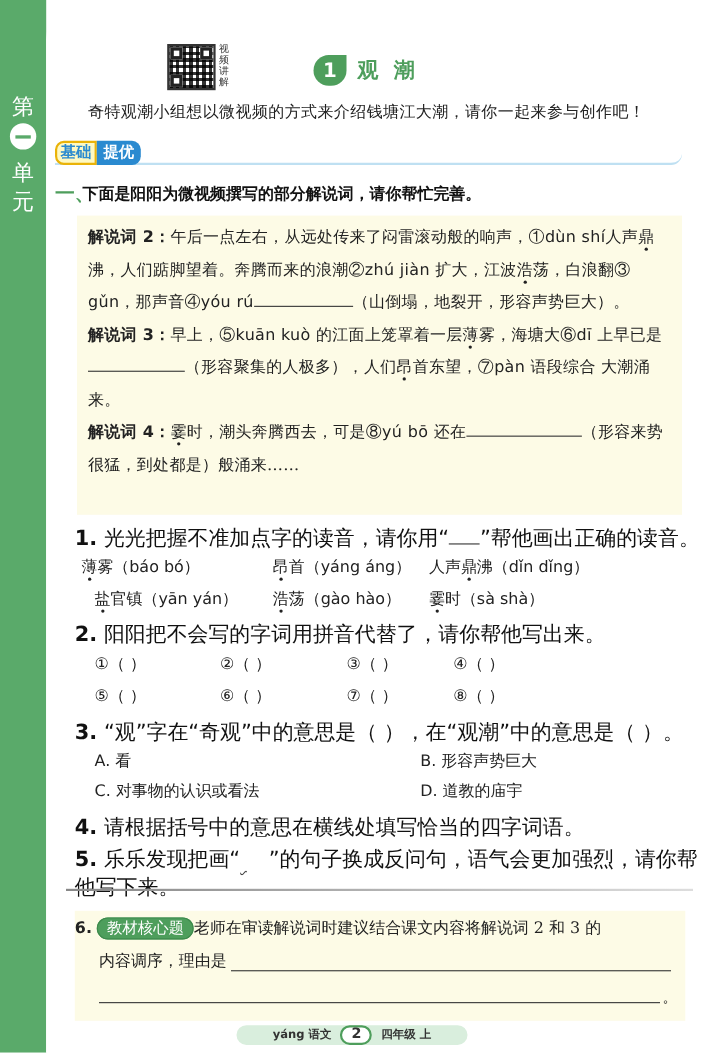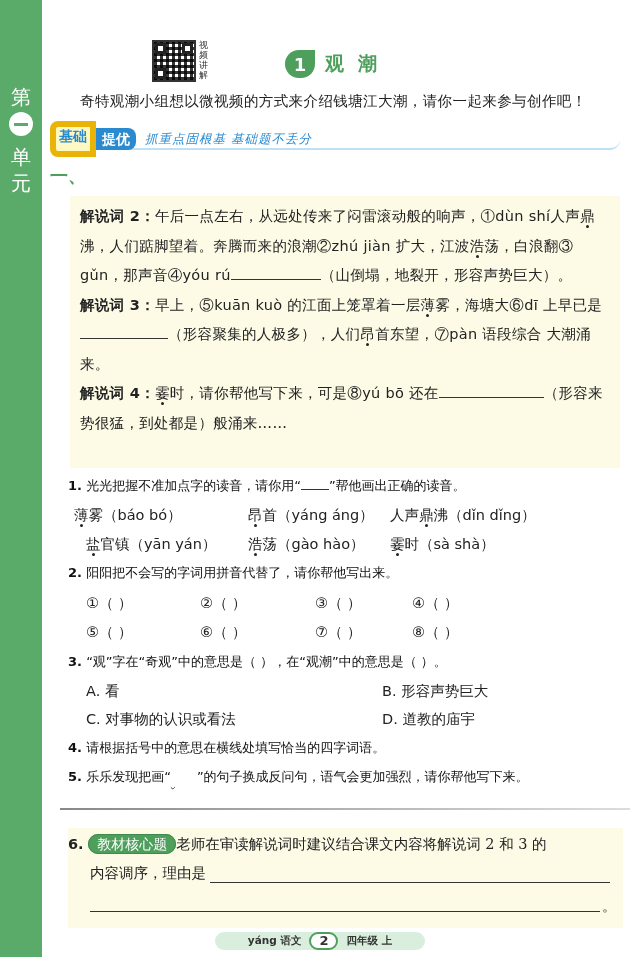--- a/index.html
+++ b/index.html
@@ -22,38 +22,38 @@
   .qr-label { position: absolute; left: 199px; top: 40px; width: 12px; font-size: 9px; line-height: 10px; color: #333; font-family: "DejaVu Sans", sans-serif; }
 
   .lesson-title { position: absolute; left: 285px; top: 50px; display: flex; align-items: center; }
   .lesson-num { width: 30px; height: 28px; background: #4e9e5c; color: #fff; font-family: "DejaVu Sans", sans-serif; font-weight: bold; font-size: 18px; display: flex; align-items: center; justify-content: center; border-radius: 14px 0 14px 14px; }
   .lesson-name { margin-left: 10px; color: #4e9e5c; font-family: "DejaVu Sans", sans-serif; font-weight: bold; font-size: 19px; letter-spacing: 14px; }
 
   .intro { position: absolute; left: 80px; top: 92px; font-size: 14.5px; color: #222; letter-spacing: 0.4px; }
 
   .badge-row { position: absolute; left: 50px; top: 128px; width: 570px; height: 22px; border-bottom: 2px solid #bfe0f2; border-radius: 0 0 10px 0; }
   .jc-badge { position: absolute; left: 0; top: 0; height: 22px; display: flex; align-items: center; font-family: "DejaVu Sans", sans-serif; font-weight: bold; font-size: 14px; }
-  .jc-a { background: #fef9c3; color: #2a8ad0; border: 6px solid #eab308; border-radius: 8px 0 0 8px; padding: 0 3px; height: 36px; line-height: 18px; }
+  .jc-a { background: #fef9c3; color: #2a8ad0; border: 2px solid #eab308; border-radius: 8px 0 0 8px; padding: 0 3px; height: 22px; line-height: 18px; }
   .jc-b { background: #2a8ad0; color: #fff; padding: 0 6px; height: 22px; line-height: 22px; border-radius: 0 8px 8px 0; }
   .jc-slogan { position: absolute; left: 95px; top: 3px; color: #2a8ad0; font-size: 12.5px; font-style: italic; letter-spacing: 1px; }
 
   .sec1 { position: absolute; left: 50px; top: 164px; display: flex; align-items: center; }
   .sec1-num { color: #4e9e5c; font-size: 18px; font-family: "DejaVu Sans", sans-serif; font-weight: bold; width: 22px; }
   .pill { background: #4e9e5c; color: #fff; font-family: "DejaVu Sans", sans-serif; font-size: 14px; padding: 1px 8px; border-radius: 12px; height: 22px; line-height: 20px; border: 1px solid #3e8a4c; }
   .sec1-text { margin-left: 3px; font-family: "DejaVu Sans", sans-serif; font-weight: bold; font-size: 14.5px; color: #111; }
 
   .passage { position: absolute; left: 70px; top: 196px; width: 550px; height: 272px; background: #fdfbe6; padding: 6px 10px 0 10px; font-size: 14.5px; line-height: 29.5px; color: #222; letter-spacing: 0.3px; }
   .passage .lbl { font-family: "DejaVu Sans", sans-serif; font-weight: bold; }
   .passage .py { font-family: "DejaVu Sans", sans-serif; }
   .wavy { text-decoration: underline wavy #444; text-underline-offset: 4px; text-decoration-thickness: 1px; }
   .dot { position: relative; }
   .dot::after { content: ""; position: absolute; left: 50%; bottom: -4px; width: 3px; height: 3px; margin-left: -1.5px; background: #222; border-radius: 50%; }
   .blank { display: inline-block; border-bottom: 1px solid #333; height: 18px; vertical-align: baseline; }
 
-  .q { position: absolute; left: 68px; font-family: "DejaVu Sans", sans-serif; font-size: 13px; color: #111; }
+  .q { position: absolute; left: 68px; font-family: "DejaVu Sans", sans-serif; font-size: 19px; color: #111; }
   .qn { font-weight: bold; }
   .opt { position: absolute; font-family: "DejaVu Sans", sans-serif; font-size: 14.5px; color: #222; }
 
   .divider { position: absolute; left: 60px; top: 808px; width: 570px; height: 2px; background: linear-gradient(90deg, #888, #ddd); }
   .q6-box { position: absolute; left: 68px; top: 828px; width: 555px; height: 100px; background: #fdfbe6; }
   .q6 { position: absolute; left: 68px; top: 834px; font-size: 14.5px; }
   .q6 .qn { font-family: "DejaVu Sans", sans-serif; font-weight: bold; }
   .q6 .pill { font-size: 14px; }
   .line { position: absolute; border-bottom: 1px solid #333; height: 1px; }
 
@@ -85,36 +85,36 @@
   <div class="lesson-name">观潮</div>
 </div>
 
 <div class="intro">奇特观潮小组想以微视频的方式来介绍钱塘江大潮，请你一起来参与创作吧！</div>
 
 <div class="badge-row">
   <div class="jc-badge">
     <span class="jc-a">基础</span>
     <span class="jc-b">提优</span>
   </div>
-  <div class="jc-slogan">抓重点固根基  基础题不丢分</div>
 </div>
 
 <div class="sec1">
   <span class="sec1-num">一、</span>
+  <span class="sec1-text">下面是阳阳为微视频撰写的部分解说词，请你帮忙完善。</span>
 </div>
 
 <div class="passage">
   <div>
     <span class="lbl">解说词 2：</span><span>午后一点左右，从远处传来了闷雷滚动般的响声，①</span><span class="py">dùn shí</span><span>人声</span><span class="dot">鼎</span><br><span>沸，人们踮脚望着。奔腾而来的浪潮②</span><span class="py">zhú jiàn</span> <span>扩大，江波</span><span class="dot">浩</span><span>荡，白浪翻③</span><br><span class="py">gǔn</span><span>，那声音④</span><span class="py">yóu rú</span><span class="blank" style="width:90px"></span><span>（山倒塌，地裂开，形容声势巨大）。</span>
   </div>
   <div>
     <span class="lbl">解说词 3：</span><span>早上，⑤</span><span class="py">kuān kuò</span> <span>的江面上笼罩着一层</span><span class="dot">薄</span><span>雾，海塘大⑥</span><span class="py">dī</span> <span>上早已是</span><br><span class="blank" style="width:88px"></span><span>（形容聚集的人极多），人们</span><span class="dot">昂</span><span>首东望，⑦</span><span class="py">pàn 语段综合</span> <span>大潮涌来。</span>
   </div>
   <div>
-    <span class="lbl">解说词 4：</span><span class="dot">霎</span><span>时，请你帮他写下来，可是⑧</span><span class="py">yú bō</span> <span>还在</span><span class="blank" style="width:105px"></span><span>（形容来势很猛，到处都是）般涌来……</span>
+    <span class="lbl">解说词 4：</span><span class="dot">霎</span><span>时，潮头奔腾西去，可是⑧</span><span class="py">yú bō</span> <span>还在</span><span class="blank" style="width:105px"></span><span>（形容来势很猛，到处都是）般涌来……</span>
   </div>
 </div>
 
 <div class="q" style="top:476px">
   <span class="qn">1.</span>
   <span>光光把握不准加点字的读音，请你用“</span><span class="blank" style="width:28px;height:14px"></span><span>”帮他画出正确的读音。</span>
 </div>
 <div class="opt" style="left:74px;top:506px"><span class="dot">薄</span><span>雾</span><span>（báo   bó）</span></div>
 <div class="opt" style="left:248px;top:506px"><span class="dot">昂</span><span>首</span><span>（yáng   áng）</span></div>
 <div class="opt" style="left:390px;top:506px"><span>人声</span><span class="dot">鼎</span><span>沸</span><span>（dǐn   dǐng）</span></div>

